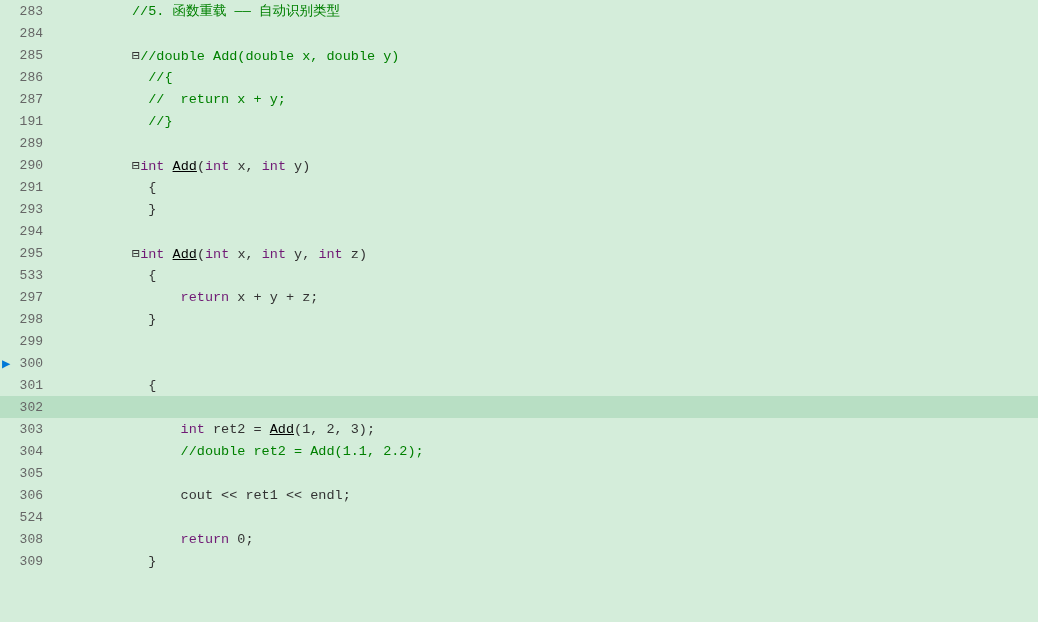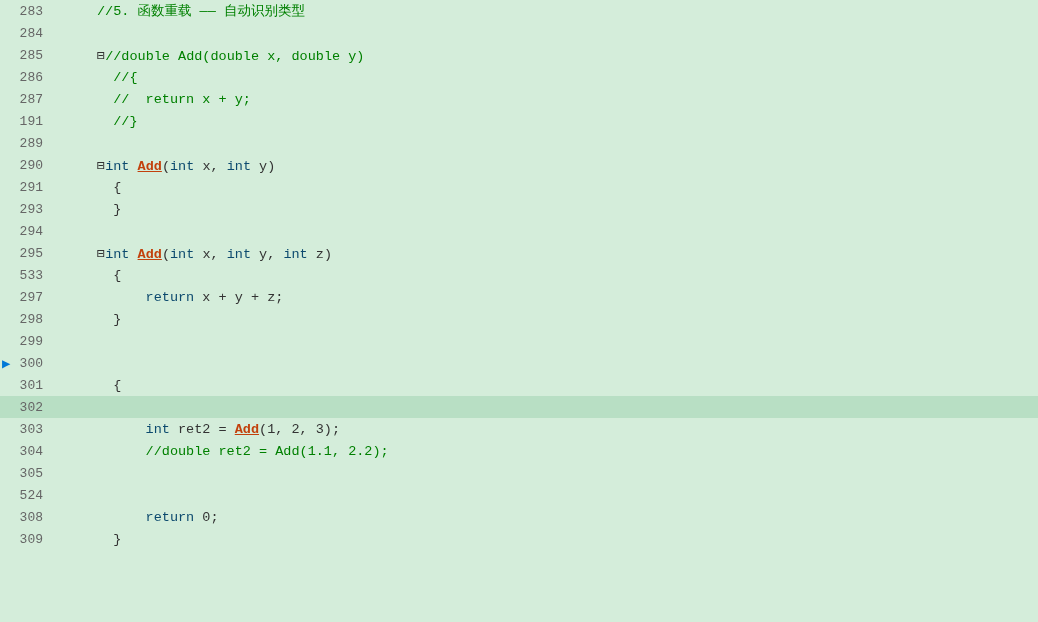--- a/index.html
+++ b/index.html
@@ -45,24 +45,25 @@
       color: #666;
       font-size: 13px;
       user-select: none;
     }
 
     .code-content {
       flex: 1;
       padding-left: 4px;
       white-space: pre;
       color: #333;
+      margin-left: 35px;
     }
 
-    .kw { color: #0c4a6e; font-weight: normal; } 
-    .fn { color: #c2410c; text-decoration: underline; font-weight: bold; } 
+    .kw { color: #701a75; font-weight: normal; } 
+    .fn { color: #000000; text-decoration: underline; } 
     .cm { color: #008000; } 
     .op { color: #333; }
     .arrow-indicator {
       position: absolute;
       left: 2px;
       color: #0078d7;
       font-size: 14px;
     }
   </style>
 </head>
@@ -151,20 +152,24 @@
       </div>
       <div class="code-line">
         <span class="line-number">304</span>
         <span class="code-content"><span class="cm">      </span><span class="cm">//double ret2 = Add(1.1, 2.2);</span></span>
       </div>
       <div class="code-line">
         <span class="line-number">305</span>
         <span class="code-content"> </span>
       </div>
       <div class="code-line">
+        <span class="line-number">306</span>
+        <span class="code-content"><span class="op">      cout &lt;&lt; ret1 &lt;&lt; endl;</span></span>
+      </div>
+      <div class="code-line">
         <span class="line-number">524</span>
       </div>
       <div class="code-line">
         <span class="line-number">308</span>
         <span class="code-content"><span class="op">      </span><span class="kw">return</span><span class="op"> 0;</span></span>
       </div>
       <div class="code-line">
         <span class="line-number">309</span>
         <span class="code-content"><span class="op">  }</span></span>
       </div>

